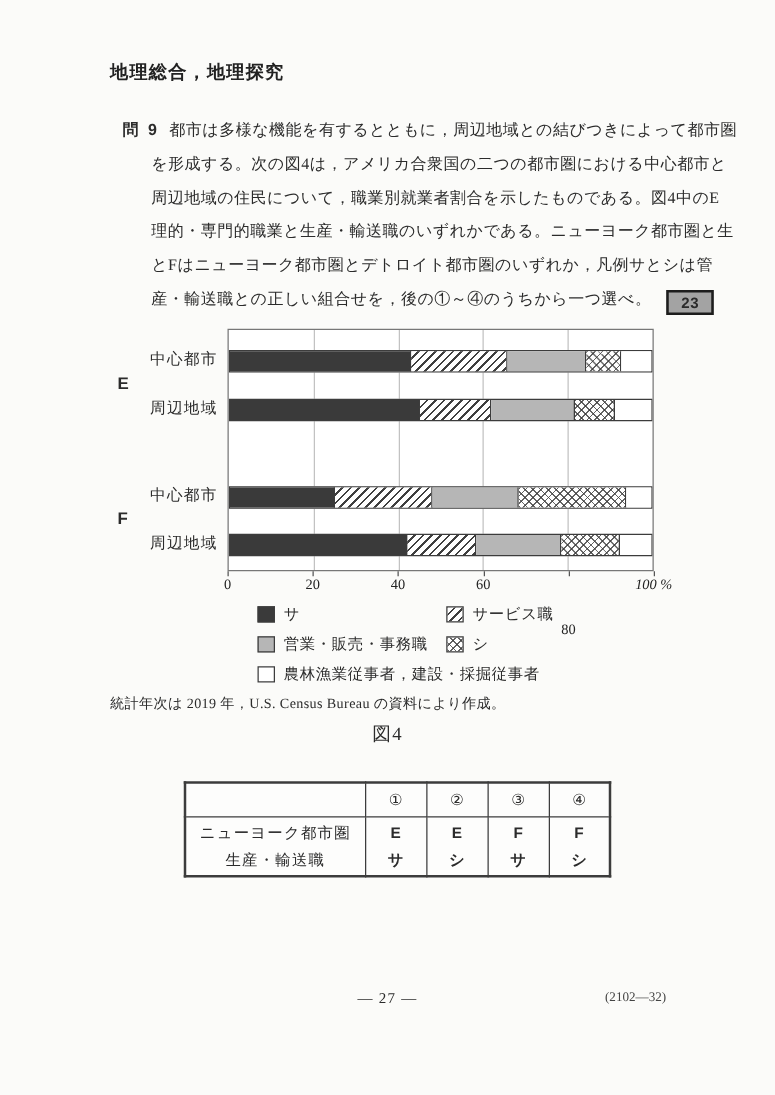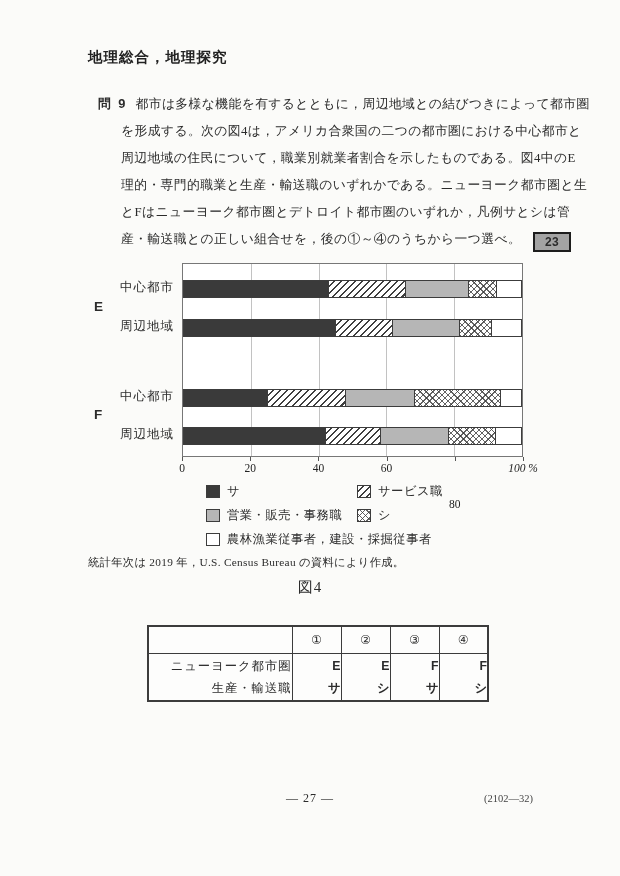--- a/index.html
+++ b/index.html
@@ -73,21 +73,21 @@
   .fig-caption { left:100px; top:578px; width:420px; text-align:center; font-size:15px; letter-spacing:1px; }
 
   
   .answer-table { left:147px; top:625px; border-collapse:collapse; table-layout:fixed; background:#fdfdfc; }
   .answer-table td {
     border:1.4px solid #3c3c3c; text-align:center; vertical-align:middle;
     font-size:12.3px; color:#2b2b2b;
   }
   .answer-table { border:2px solid #3c3c3c; }
   .answer-table .hdr { height:27px; font-size:14px; }
-  .answer-table .bodyrow td { height:48px;text-align:right; }
+  .answer-table .bodyrow td { height:48px; }
   .tbl-label-cell div { line-height:22px; letter-spacing:1px; }
   .tbl-ans-cell div { line-height:22px; font-family:"Liberation Sans","DejaVu Sans",sans-serif; font-weight:bold; }
   .circ-num { font-family:"DejaVu Sans","Liberation Sans",sans-serif; }
 
   
   .footer-page { left:0; top:791px; width:620px; text-align:center; font-size:12px; letter-spacing:1px; }
   .footer-code { left:484px; top:793px; font-size:10.5px; color:#444; }
 </style>
 </head>
 <body>

